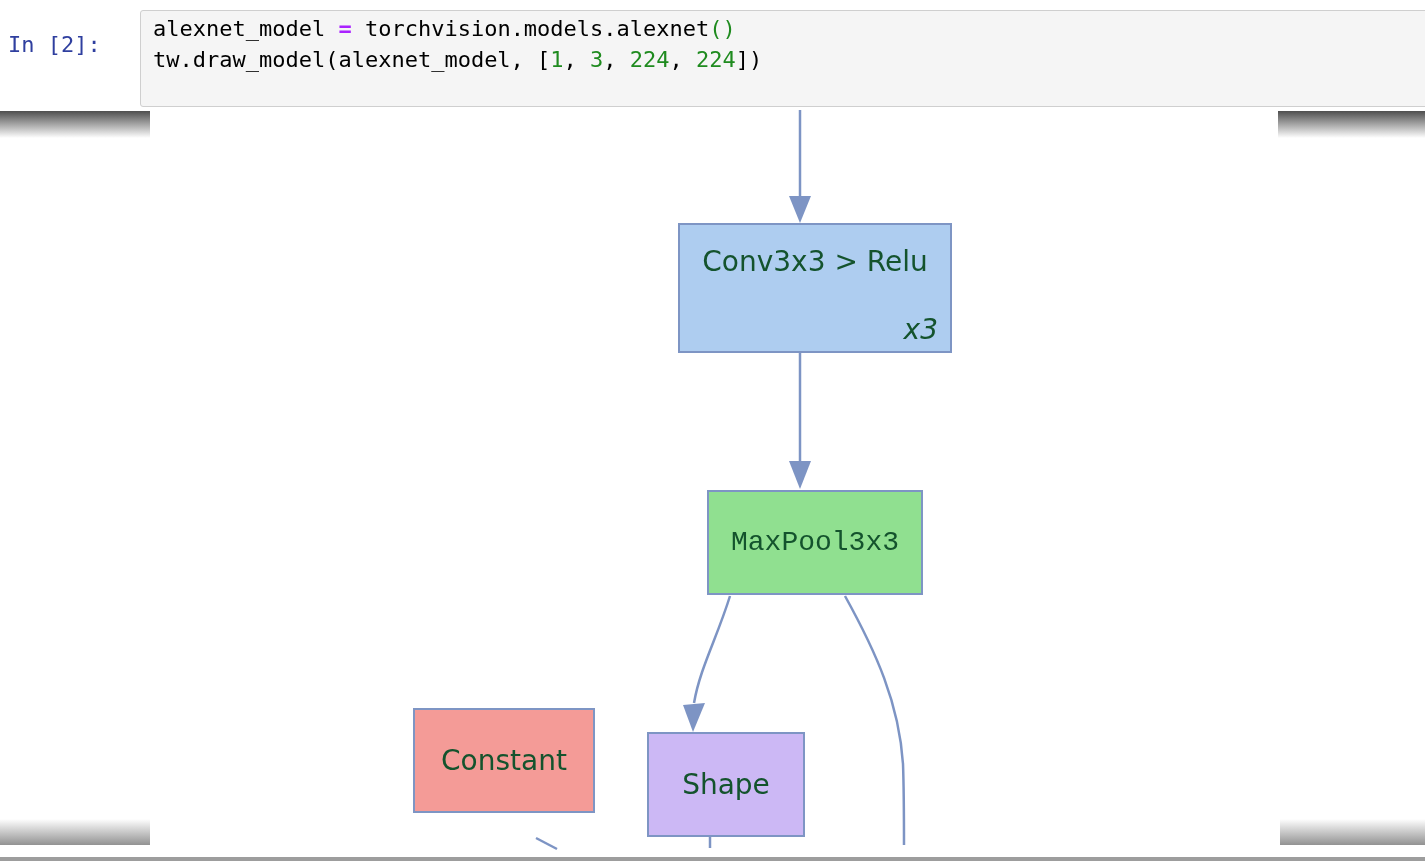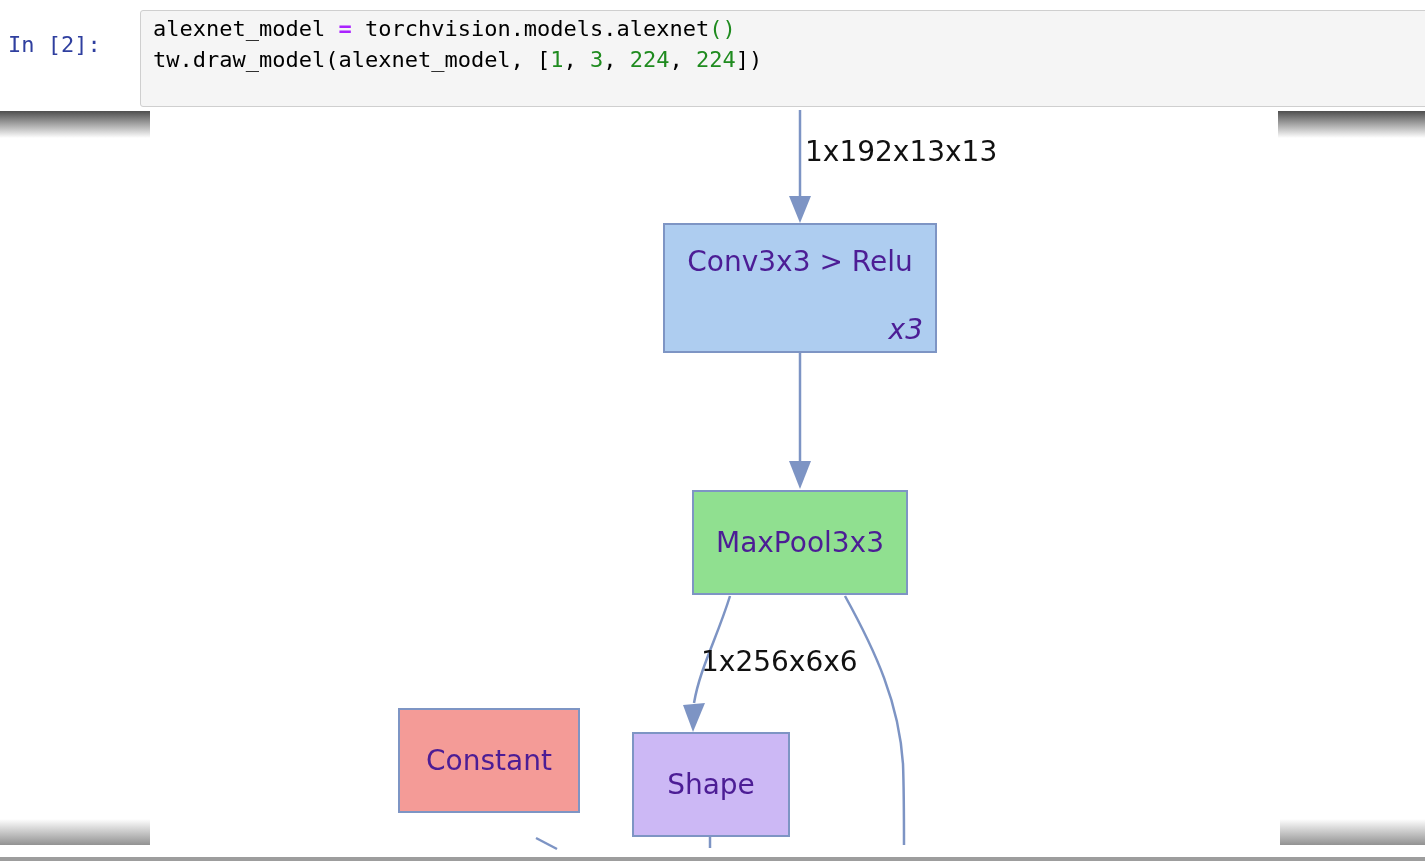--- a/index.html
+++ b/index.html
@@ -23,25 +23,25 @@
   .st-left{left:0;width:150px;} .st-right{left:1278px;width:147px;}
   .sb-left{left:0;width:150px;} .sb-right{left:1280px;width:145px;}
   .divider-bottom{position:absolute;left:0;top:857px;width:1425px;height:4px;background:#9d9d9d;}
 
   
   .diagram-svg{position:absolute;left:0;top:0;width:1425px;height:868px;}
   .edge-lines path{fill:none;stroke-width:2.5px;}
   .arrowheads polygon{stroke:none;}
   .edge-label{position:absolute;font-size:28px;line-height:32px;color:#111;white-space:pre;}
   .node{position:absolute;box-sizing:border-box;border:2.5px solid #7e95c4;display:flex;
-        align-items:center;justify-content:center;font-size:28px;color:#4c1d95;}
+        align-items:center;justify-content:center;font-size:28px;color:#14532d;margin-left:15px;}
   .node-conv{flex-direction:column;justify-content:flex-start;padding-top:20px;}
   .node-conv .sub{align-self:flex-end;margin-right:12px;margin-top:35px;font-style:italic;}
   .n-conv{left:663px;top:223px;width:274px;height:130px;}
-  .n-maxpool{left:692px;top:490px;width:216px;height:105px;}
+  .n-maxpool{left:692px;top:490px;width:216px;height:105px;font-family:Liberation Mono, monospace;}
   .n-constant{left:398px;top:708px;width:182px;height:105px;}
   .n-shape{left:632px;top:732px;width:158px;height:105px;}
   .el-1{left:805px;top:136px;}
   .el-2{left:805px;top:401px;}
   .el-3{left:701px;top:646px;}
 </style>
 </head>
 <body>
 
 <div class="canvas">
@@ -67,22 +67,20 @@
       <path d="M710,837 L710,848"></path>
       <path d="M536,838 L557,849"></path>
     </g>
     <g class="arrowheads" style="fill: rgb(125, 148, 196);">
       <polygon points="800,223 789,196 811,196"></polygon>
       <polygon points="800,489 789,461 811,461"></polygon>
       <polygon points="693,732 683,705 705,703"></polygon>
     </g>
   </svg>
 
-  <div class="edge-label el-1">1x192x13x13</div>
-  <div class="edge-label el-3">1x256x6x6</div>
 
   <div class="node node-conv n-conv" style="background-color: rgb(174, 205, 240);">
     <span>Conv3x3 &gt; Relu</span>
     <span class="sub">x3</span>
   </div>
   <div class="node n-maxpool" style="background-color: rgb(144, 224, 144);">
     <span>MaxPool3x3</span>
   </div>
   <div class="node n-constant" style="background-color: rgb(244, 155, 151);">
     <span>Constant</span>

